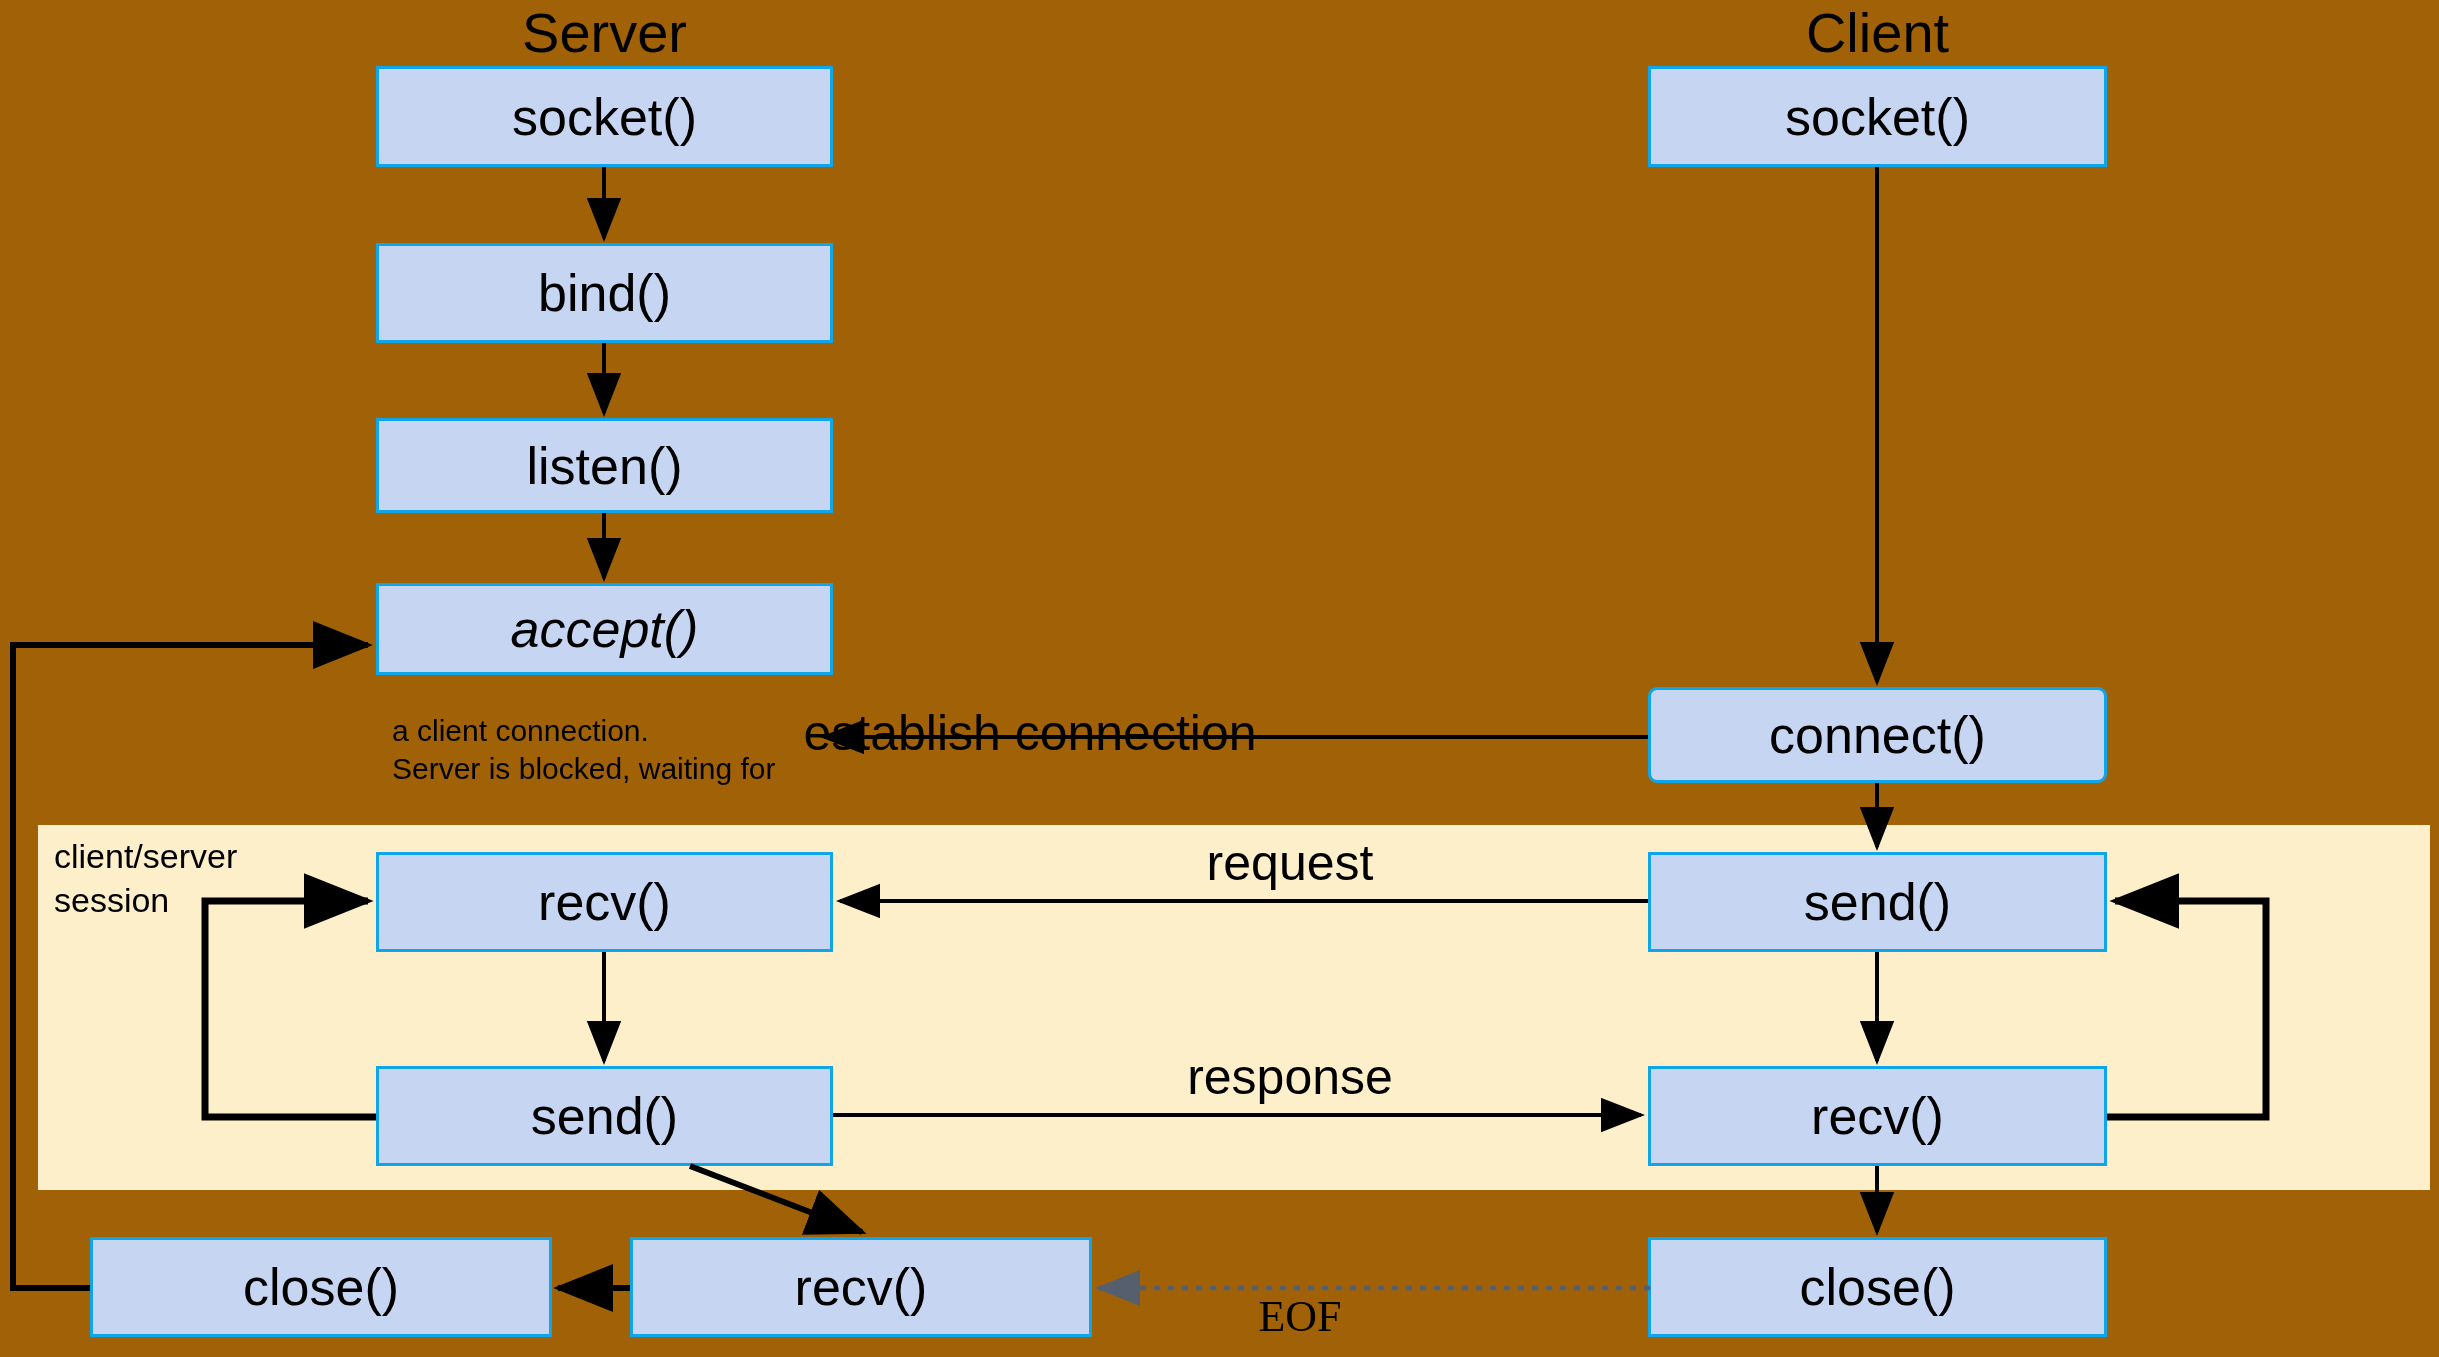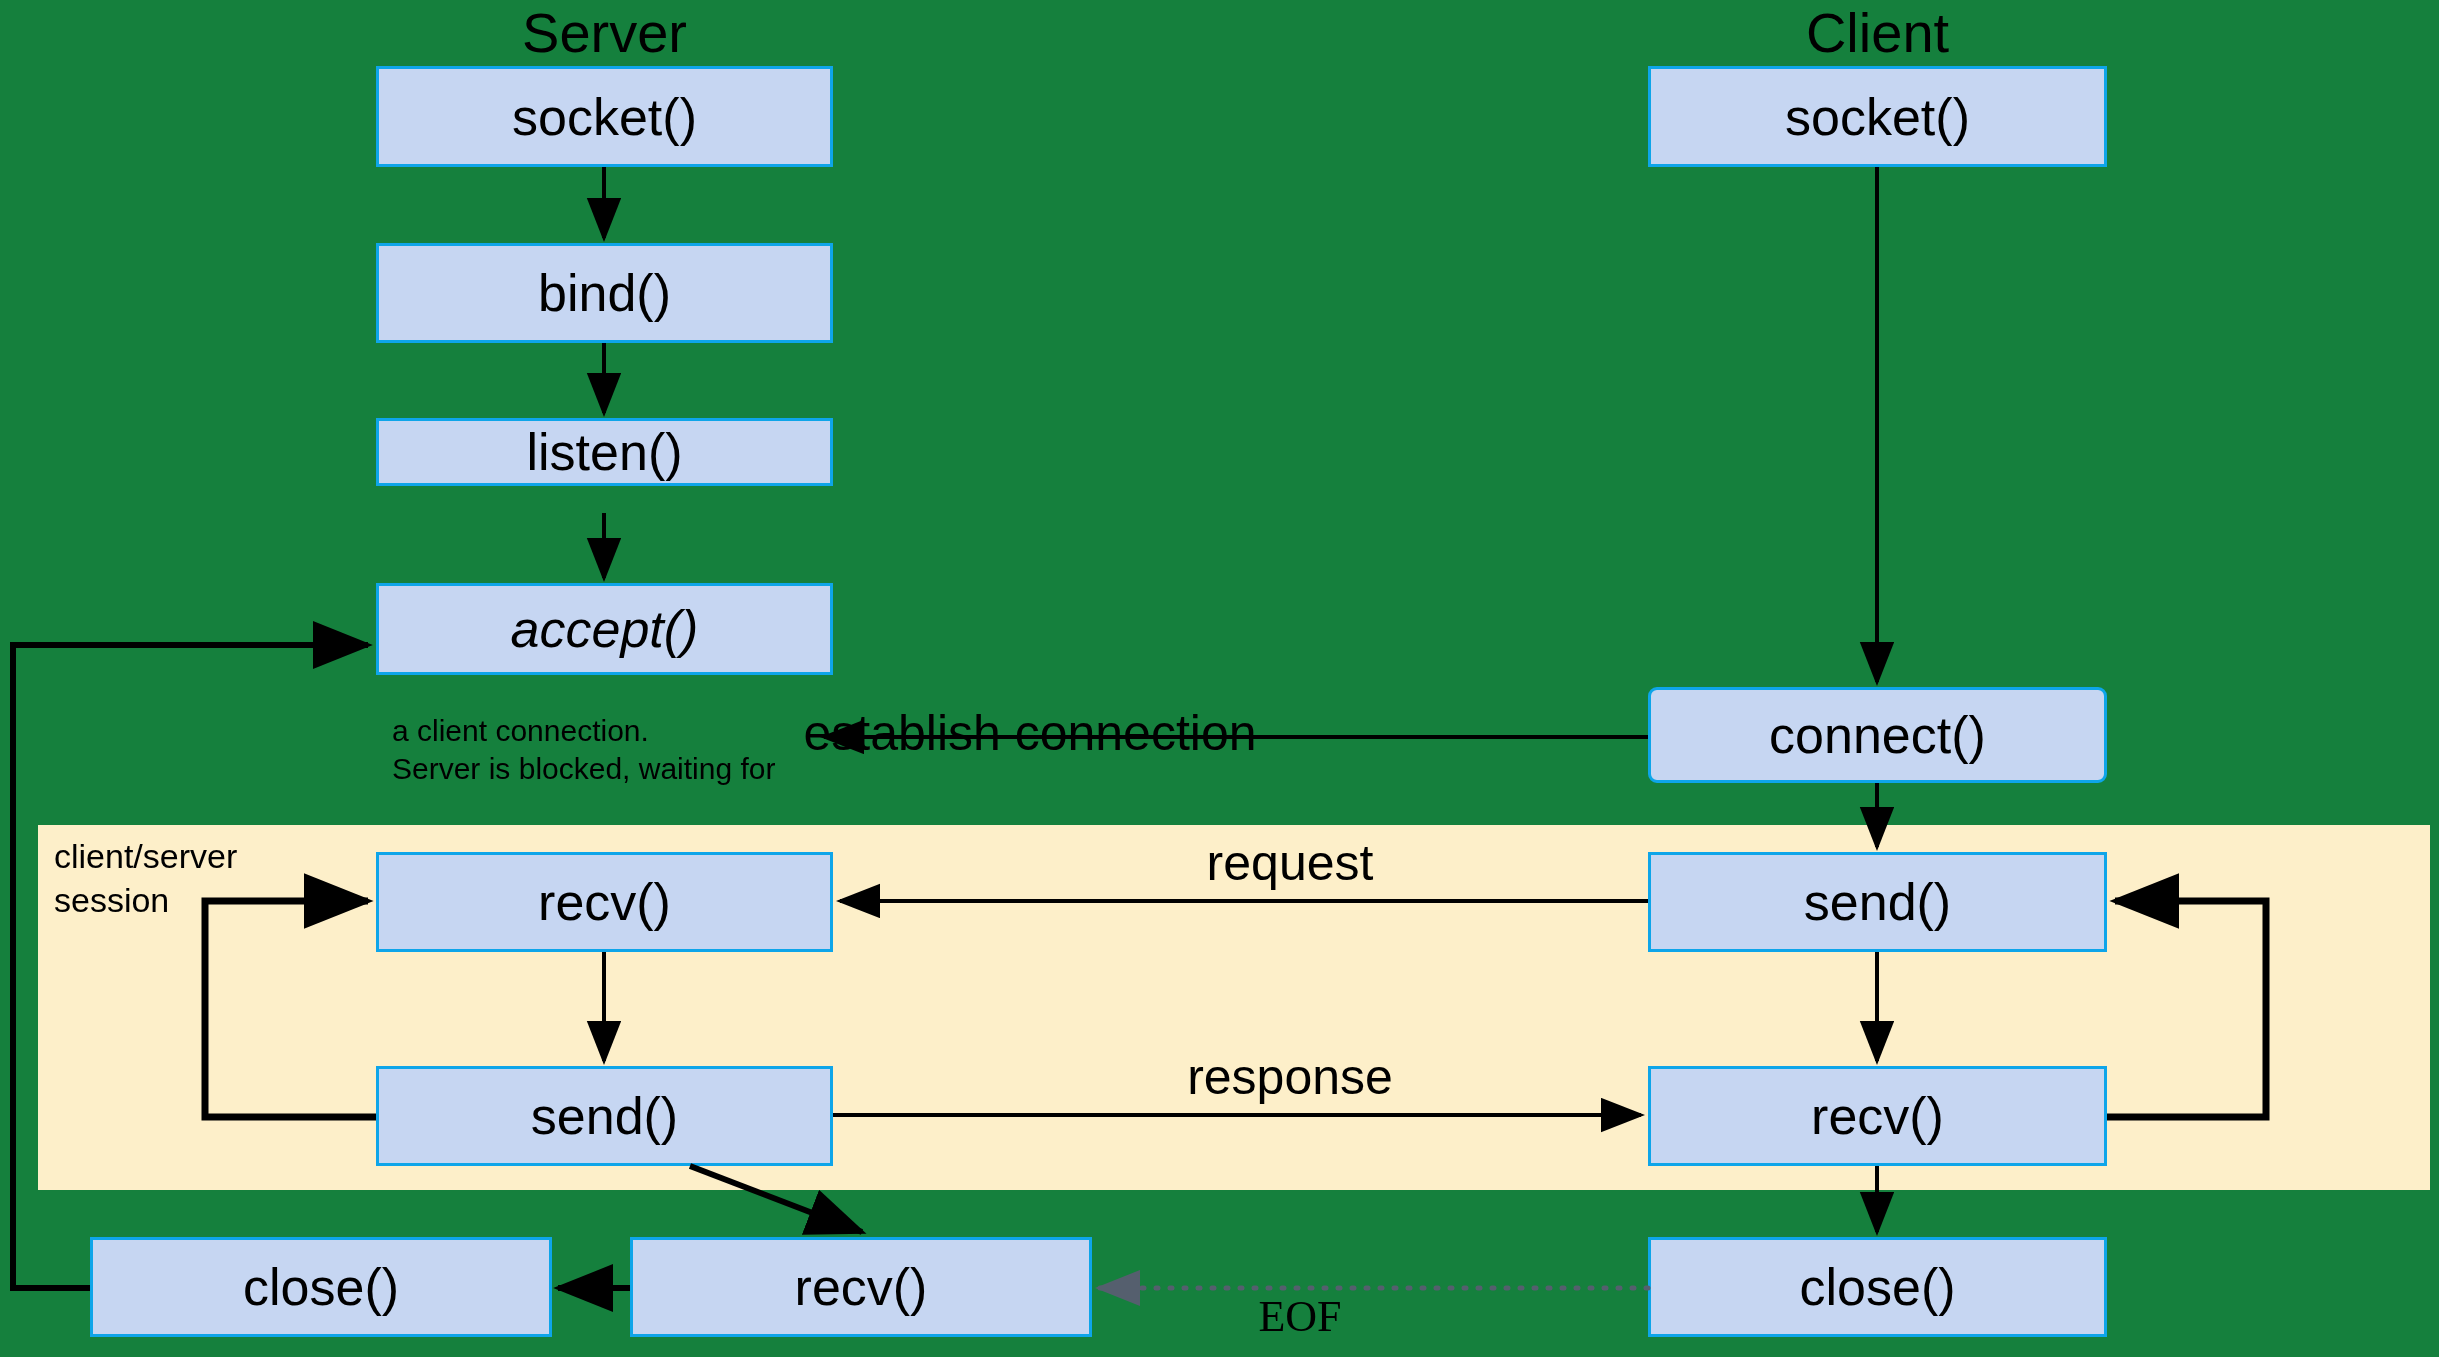--- a/index.html
+++ b/index.html
@@ -7,21 +7,21 @@
     padding: 0;
     background: #ffffff;
   }
   body {
     font-family: "Liberation Sans", sans-serif;
   }
   #canvas {
     position: relative;
     width: 2439px;
     height: 1357px;
-    background: #15803d;
+    background: #a16207;
     overflow: hidden;
   }
   .session-band {
     position: absolute;
     background: #fdefc9;
   }
   .col-title {
     position: absolute;
     text-align: center;
     font-size: 56px;
@@ -81,21 +81,21 @@
 
   <div class="session-band" style="left:38px; top:825px; width:2392px; height:365px;"></div>
 
   <div class="col-title" style="left:376px; top:5px; width:457px;">Server</div>
   <div class="col-title" style="left:1648px; top:5px; width:459px;">Client</div>
 
   <div class="node" style="left:376px; top:66px; width:457px; height:101px;">socket()</div>
 
   <div class="node" style="left:376px; top:243px; width:457px; height:100px;">bind()</div>
 
-  <div class="node" style="left:376px; top:418px; width:457px; height:68px;">listen()</div>
+  <div class="node" style="left:376px; top:418px; width:457px; height:95px;">listen()</div>
 
   <div class="node" style="left:376px; top:583px; width:457px; height:92px;font-style:italic;">accept()</div>
 
   <div class="node" style="left:376px; top:852px; width:457px; height:100px;">recv()</div>
 
   <div class="node" style="left:376px; top:1066px; width:457px; height:100px;">send()</div>
 
   <div class="node" style="left:630px; top:1237px; width:462px; height:100px;">recv()</div>
 
   <div class="node" style="left:90px; top:1237px; width:462px; height:100px;">close()</div>

